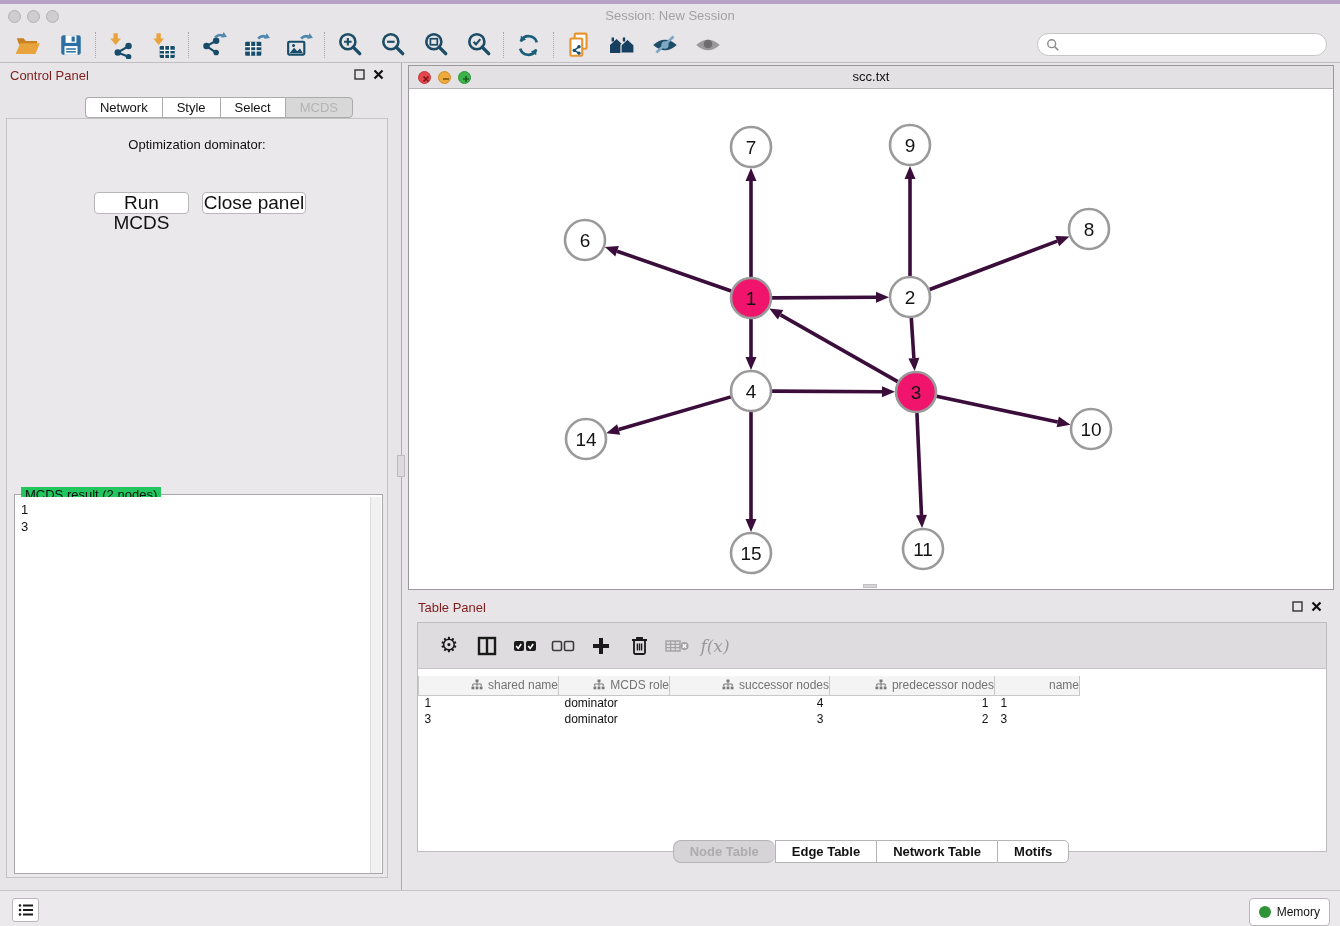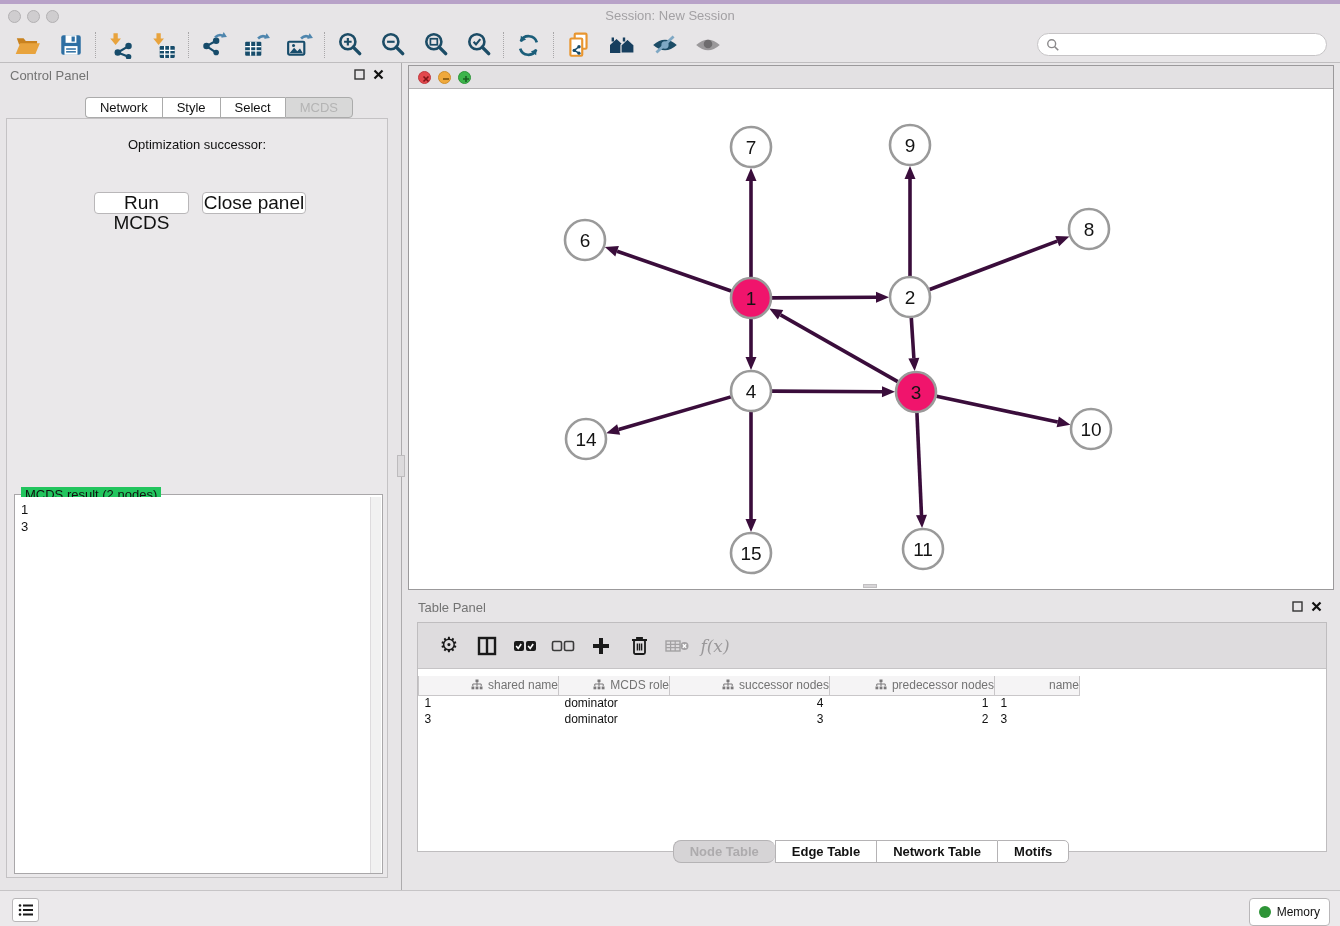--- a/index.html
+++ b/index.html
@@ -16,21 +16,21 @@
   
   .toolbar { left:0; top:28px; width:1340px; height:35px; background:#E7E5E7; border-bottom:1px solid #BFBDBF; display:flex; align-items:center; padding-left:6px; }
   .tb-slot { width:43px; height:30px; display:flex; align-items:center; justify-content:center; cursor:default; }
   .tb-sep { width:1px; height:26px; margin:0 3px; border-left:1px dotted #A9A7A9; }
   .tb-search { position:absolute; right:13px; top:5px; width:290px; height:23px; background:#fff; border:1px solid #C6C4C6; border-radius:12px; display:flex; align-items:center; padding-left:8px; }
   .tb-search input { border:none; outline:none; flex:1; height:18px; font-size:12px; background:transparent; font-family:"Liberation Sans", sans-serif; }
 
   
   .control-panel { left:0; top:63px; width:394px; height:827px; background:#E7E5E7; }
   .panel-header { position:absolute; left:0; top:0; width:100%; height:26px; }
-  .panel-title { position:absolute; left:10px; top:5px; font-size:13px; color:#737373; }
+  .panel-title { position:absolute; left:10px; top:5px; font-size:13px; color:#7f1d1d; }
   .ph-icons { position:absolute; top:6px; display:flex; gap:8px; align-items:center; }
   .tabbar { position:absolute; top:34px; left:0; width:100%; display:flex; justify-content:center; }
   .tab { height:21px; padding:0 14px; background:#fff; border:1px solid #ABABAB; border-right:none; font-size:13px; line-height:19px; color:#111; }
   .tab:first-child { border-radius:4px 0 0 4px;margin-left:44px; }
   .tab:last-child { border-right:1px solid #ABABAB; border-radius:0 4px 4px 0; }
   .tab.tab-mcds { background:#D8D8D8; color:#B4B4B4; }
   .panel-inner { position:absolute; left:6px; top:55px; width:382px; height:760px; background:#EAE8EA; border:1px solid #C4C2C4; }
   .opt-label { position:absolute; left:0; top:74px; width:100%; text-align:center; font-size:13px; color:#111; }
   .dropdown { position:absolute; left:45px; top:96px; width:308px; height:23px; background:#fff; border:1px solid #B9B7B9; border-radius:4px; display:flex; align-items:center; padding:0 6px 0 10px; }
   .dropdown .dd-label { flex:1; font-size:13px; color:#111; }
@@ -251,21 +251,21 @@
         </svg>
     </div>
   </div>
   <div class="tabbar">
     <div class="tab">Network</div>
     <div class="tab">Style</div>
     <div class="tab">Select</div>
     <div class="tab tab-mcds">MCDS</div>
   </div>
   <div class="panel-inner"></div>
-  <div class="opt-label">Optimization successor:</div>
+  <div class="opt-label">Optimization dominator:</div>
   <button class="btn" style="left:94px; top:129px; width:95px;">Run MCDS</button>
   <button class="btn" style="left:202px; top:129px; width:104px;">Close panel</button>
   <div class="fieldset">
     <div class="fieldset-legend">MCDS result (2 nodes)</div>
     <div class="result-area">1
 3</div>
     <div class="result-scrollbar"></div>
   </div>
 </div>
 
@@ -284,20 +284,21 @@
     <div class="tl tl-min">
       <svg width="8" height="8" viewBox="0 0 8 8">
           <path d="M1 4 h6" stroke="#8C5E12" stroke-width="1.8"></path>
         </svg>
     </div>
     <div class="tl tl-zoom">
       <svg width="8" height="8" viewBox="0 0 8 8">
           <path d="M4 1 v6 M1 4 h6" stroke="#1A5F23" stroke-width="1.6"></path>
         </svg>
     </div>
+    <div class="net-title">scc.txt</div>
   </div>
   <div class="net-canvas">
     <svg id="net-svg" width="924" height="500">
         <line x1="342" y1="188" x2="342" y2="92" stroke="#3A0D3B" stroke-width="3.6"></line>
         <polygon points="342,79 347.5,92 336.5,92" fill="#3A0D3B"></polygon>
         <line x1="322.1752536154717" y1="202.07328138371903" x2="208.0972084320934" y2="162.2146872835025" stroke="#3A0D3B" stroke-width="3.6"></line>
         <polygon points="195.82474638452828,157.92671861628097 209.91134902207173,157.02249180184035 206.28306784211506,167.40688276516468" fill="#3A0D3B"></polygon>
         <line x1="362.99958468064904" y1="208.86792714037327" x2="467.0006724218063" y2="208.21383224891946" stroke="#3A0D3B" stroke-width="3.6"></line>
         <polygon points="480.00041531935096,208.13207285962673 467.03526293266094,213.71372347480374 466.9660819109517,202.71394102303518" fill="#3A0D3B"></polygon>
         <line x1="342" y1="230" x2="342" y2="268" stroke="#3A0D3B" stroke-width="3.6"></line>

